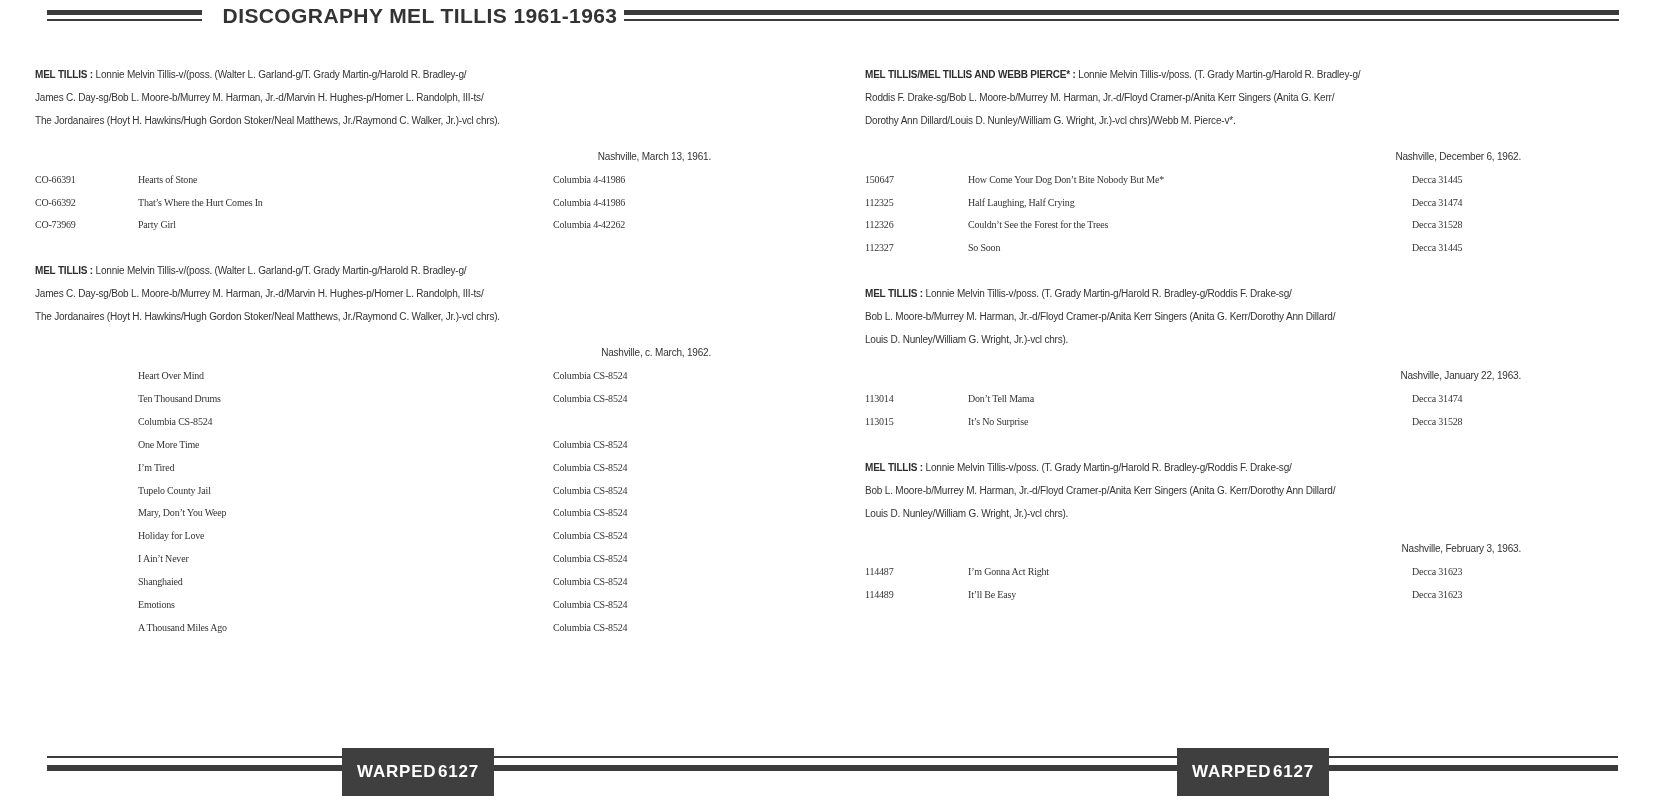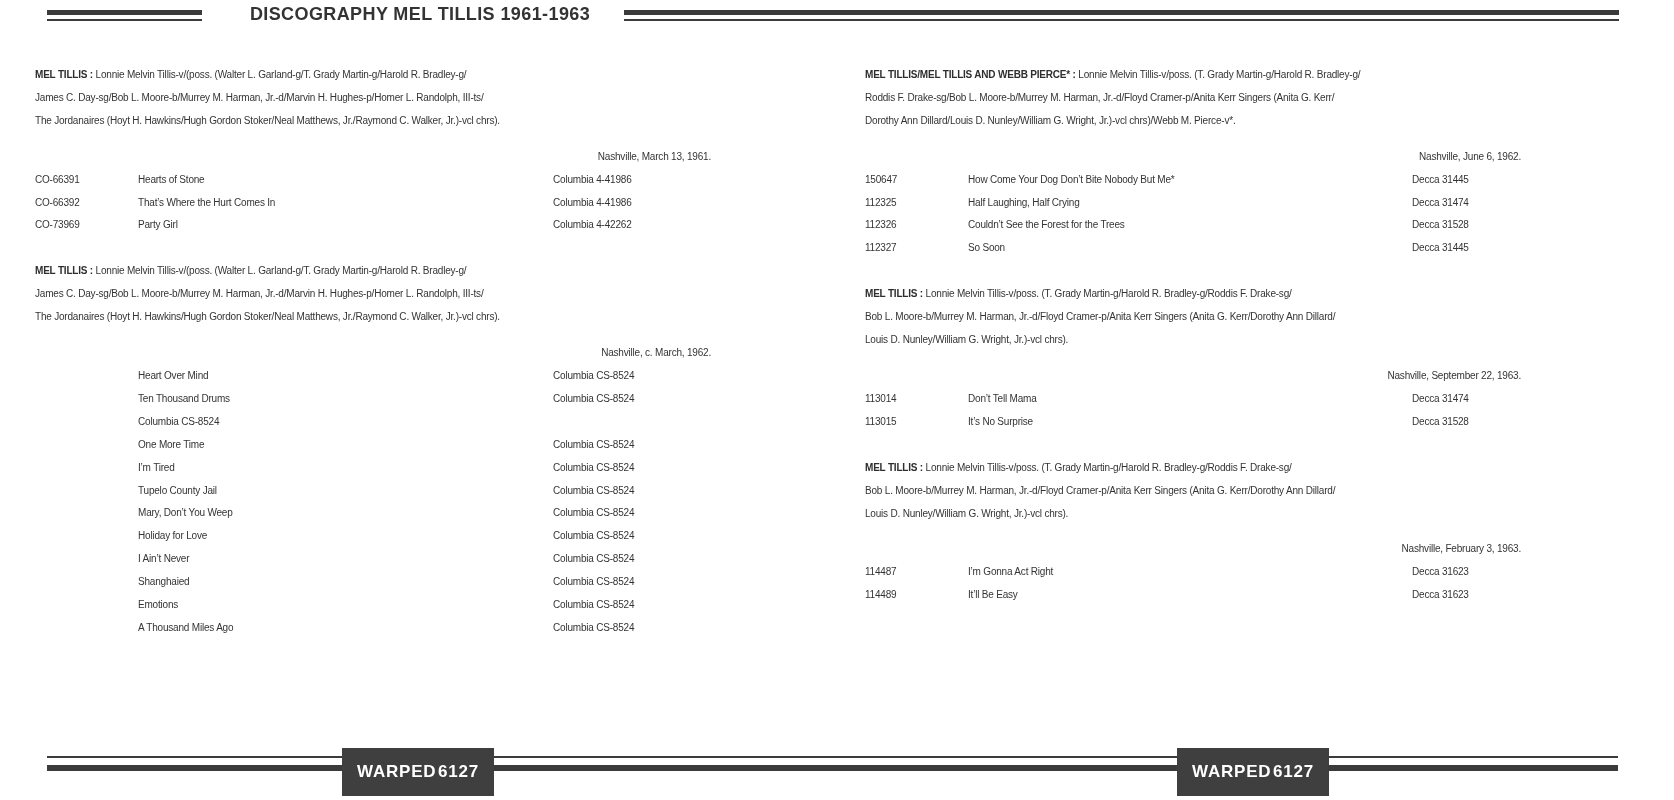--- a/index.html
+++ b/index.html
@@ -11,21 +11,21 @@
     color: #343434;
     font-family: "Liberation Sans", sans-serif;
     overflow: hidden;
   }
 
   
   .page-title {
     position: absolute;
     left: 220px; top: 4px; width: 400px;
     text-align: center;
-    font-size: 18px;
+    font-size: 21px;
     font-weight: bold;
     letter-spacing: 0.4px;
     color: #333333;
     white-space: nowrap;
   }
   .double-rule { position: absolute; }
   .rule-thick { height: 5px; background: #3b3b3b; }
   .rule-thin  { height: 2px; background: #3b3b3b; margin-top: 4px; }
   .rule-header-left  { left: 47px;  top: 10px; width: 155px; }
   .rule-header-right { left: 624px; top: 10px; width: 995px; }
@@ -39,21 +39,21 @@
     letter-spacing: -0.2px;
   }
   .column-left  { left: 35px;  width: 676px; }
   .column-right { left: 865px; width: 656px; }
 
   .session-block + .session-block { margin-top: 23px; }
   .para-line { white-space: nowrap; }
   .artist-name { font-weight: bold; color: #2e2e2e; }
   .session-date { text-align: right; margin-top: 13px; }
 
-  .track-row { display: grid; }
+  .track-row { display: grid; font-family: Liberation Serif, serif; }
   .column-left  .track-row { grid-template-columns: 103px 415px auto; }
   .column-right .track-row { grid-template-columns: 103px 444px auto; }
   .track-matrix, .track-title, .track-release { white-space: nowrap; }
 
   
   .footer-rules { position: absolute; left: 47px; top: 756px; width: 1571px; }
   .footer-thin  { height: 2px; background: #3b3b3b; }
   .footer-thick { height: 6px; background: #3b3b3b; margin-top: 7px; }
   .badge {
     position: absolute;
@@ -185,21 +185,21 @@
         </div>
       </div>
     </div>
   <div class="column column-right">
       <div class="session-block">
         <div class="para">
           <div class="para-line"><span class="artist-name">MEL TILLIS/MEL TILLIS AND WEBB PIERCE* : </span>Lonnie Melvin Tillis-v/poss. (T. Grady Martin-g/Harold R. Bradley-g/</div>
           <div class="para-line">Roddis F. Drake-sg/Bob L. Moore-b/Murrey M. Harman, Jr.-d/Floyd Cramer-p/Anita Kerr Singers (Anita G. Kerr/</div>
           <div class="para-line">Dorothy Ann Dillard/Louis D. Nunley/William G. Wright, Jr.)-vcl chrs)/Webb M. Pierce-v*.</div>
         </div>
-        <div class="session-date">Nashville, June 6, 1962.</div>
+        <div class="session-date">Nashville, December 6, 1962.</div>
         <div class="tracks">
           <div class="track-row">
             <span class="track-matrix">150647</span>
             <span class="track-title">How Come Your Dog Don’t Bite Nobody But Me*</span>
             <span class="track-release">Decca 31445</span>
           </div>
           <div class="track-row">
             <span class="track-matrix">112325</span>
             <span class="track-title">Half Laughing, Half Crying</span>
             <span class="track-release">Decca 31474</span>
@@ -215,21 +215,21 @@
             <span class="track-release">Decca 31445</span>
           </div>
         </div>
       </div>
       <div class="session-block">
         <div class="para">
           <div class="para-line"><span class="artist-name">MEL TILLIS : </span>Lonnie Melvin Tillis-v/poss. (T. Grady Martin-g/Harold R. Bradley-g/Roddis F. Drake-sg/</div>
           <div class="para-line">Bob L. Moore-b/Murrey M. Harman, Jr.-d/Floyd Cramer-p/Anita Kerr Singers (Anita G. Kerr/Dorothy Ann Dillard/</div>
           <div class="para-line">Louis D. Nunley/William G. Wright, Jr.)-vcl chrs).</div>
         </div>
-        <div class="session-date">Nashville, September 22, 1963.</div>
+        <div class="session-date">Nashville, January 22, 1963.</div>
         <div class="tracks">
           <div class="track-row">
             <span class="track-matrix">113014</span>
             <span class="track-title">Don’t Tell Mama</span>
             <span class="track-release">Decca 31474</span>
           </div>
           <div class="track-row">
             <span class="track-matrix">113015</span>
             <span class="track-title">It’s No Surprise</span>
             <span class="track-release">Decca 31528</span>

